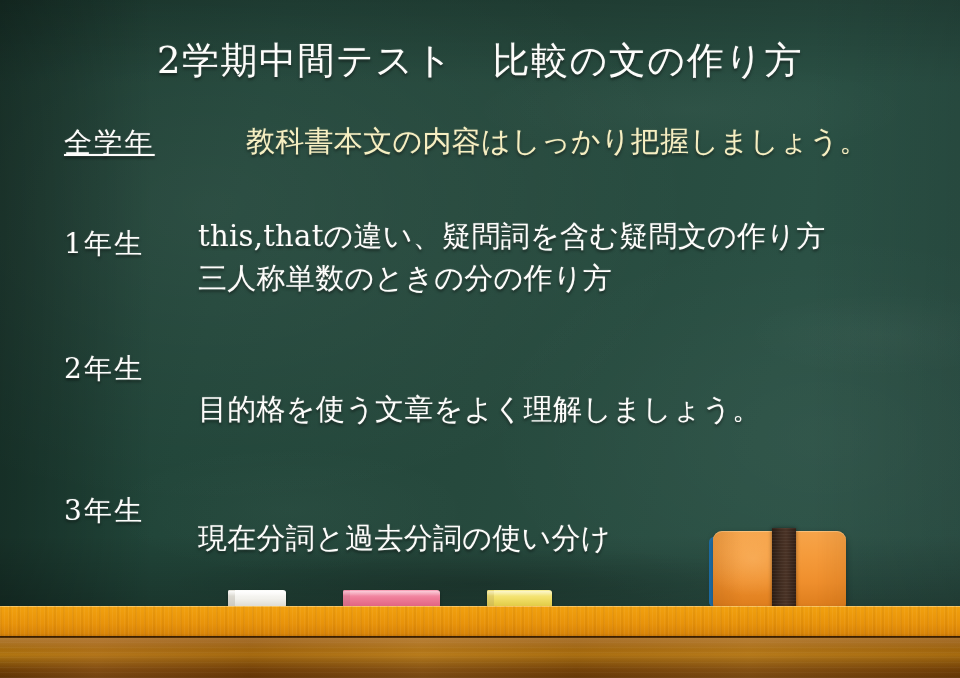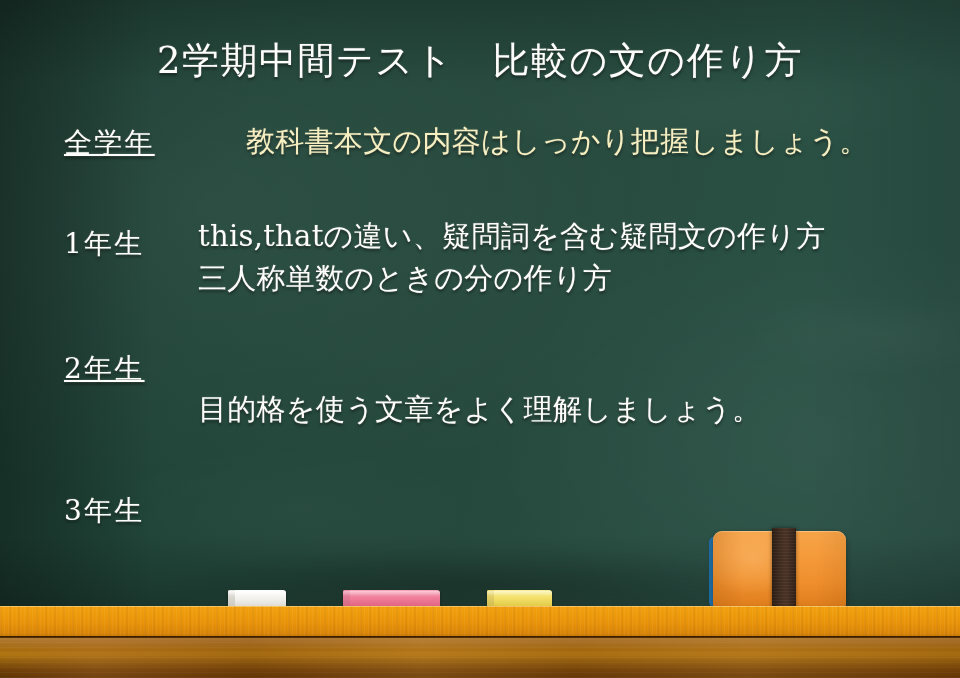--- a/index.html
+++ b/index.html
@@ -271,24 +271,25 @@
 
   <div class="chalk-text title">2学期中間テスト　比較の文の作り方</div>
 
   <div class="chalk-text grade-label" style="left:64px; top:124px;text-decoration:underline;">全学年</div>
   <div class="chalk-text body-line yellow" style="left:198px; top:122px;">教科書本文の内容はしっかり把握しましょう。</div>
 
   <div class="chalk-text grade-label" style="left:64px; top:219px;margin-top:6px;">1年生</div>
   <div class="chalk-text body-line" style="left:198px; top:259px;">三人称単数のときの分の作り方</div>
   <div class="chalk-text body-line" style="left:198px; top:217px;">this,thatの違い、疑問詞を含む疑問文の作り方</div>
 
-  <div class="chalk-text grade-label" style="left:64px; top:350px;text-decoration:underline;">2年生</div>
+  <div class="chalk-text grade-label" style="left:64px; top:350px;">2年生</div>
   <div class="chalk-text body-line" style="left:198px; top:390px;">目的格を使う文章をよく理解しましょう。</div>
 
   <div class="chalk-text grade-label" style="left:64px; top:492px;">3年生</div>
+  <div class="chalk-text body-line" style="left:198px; top:519px;">現在分詞と過去分詞の使い分け</div>
 
   <div class="eraser-shadow"></div>
   <div class="eraser">
     <div class="eraser-felt"></div>
     <div class="eraser-body">
       <div class="eraser-shade"></div>
     </div>
     <div class="eraser-strap">
       <div class="eraser-strap-grain"></div>
     </div>

